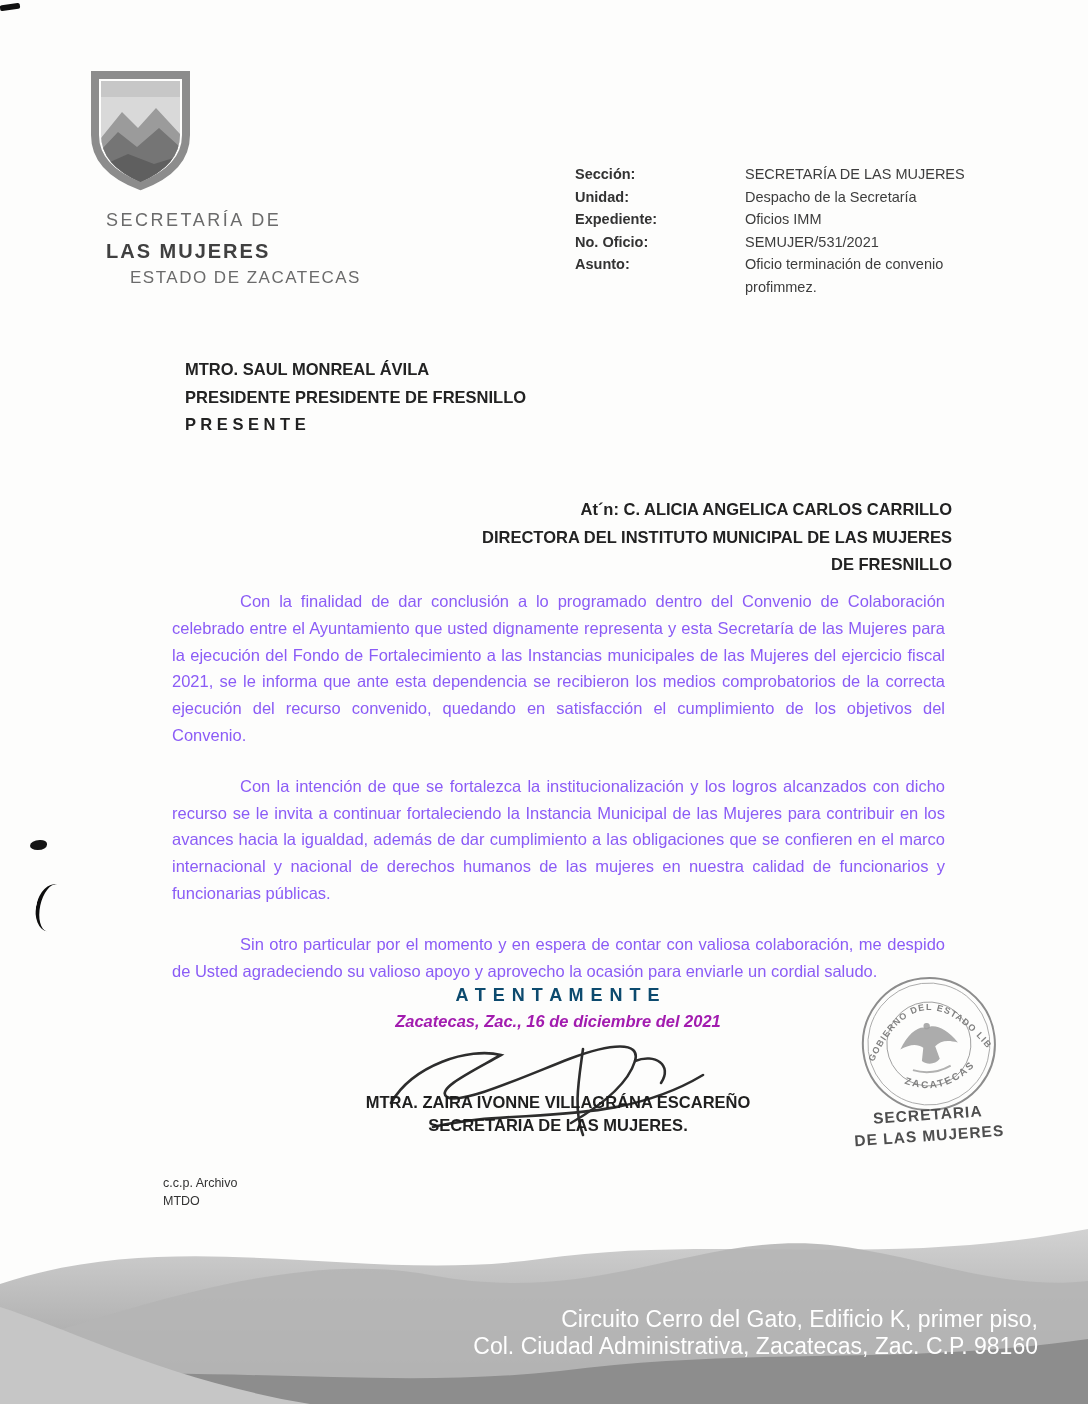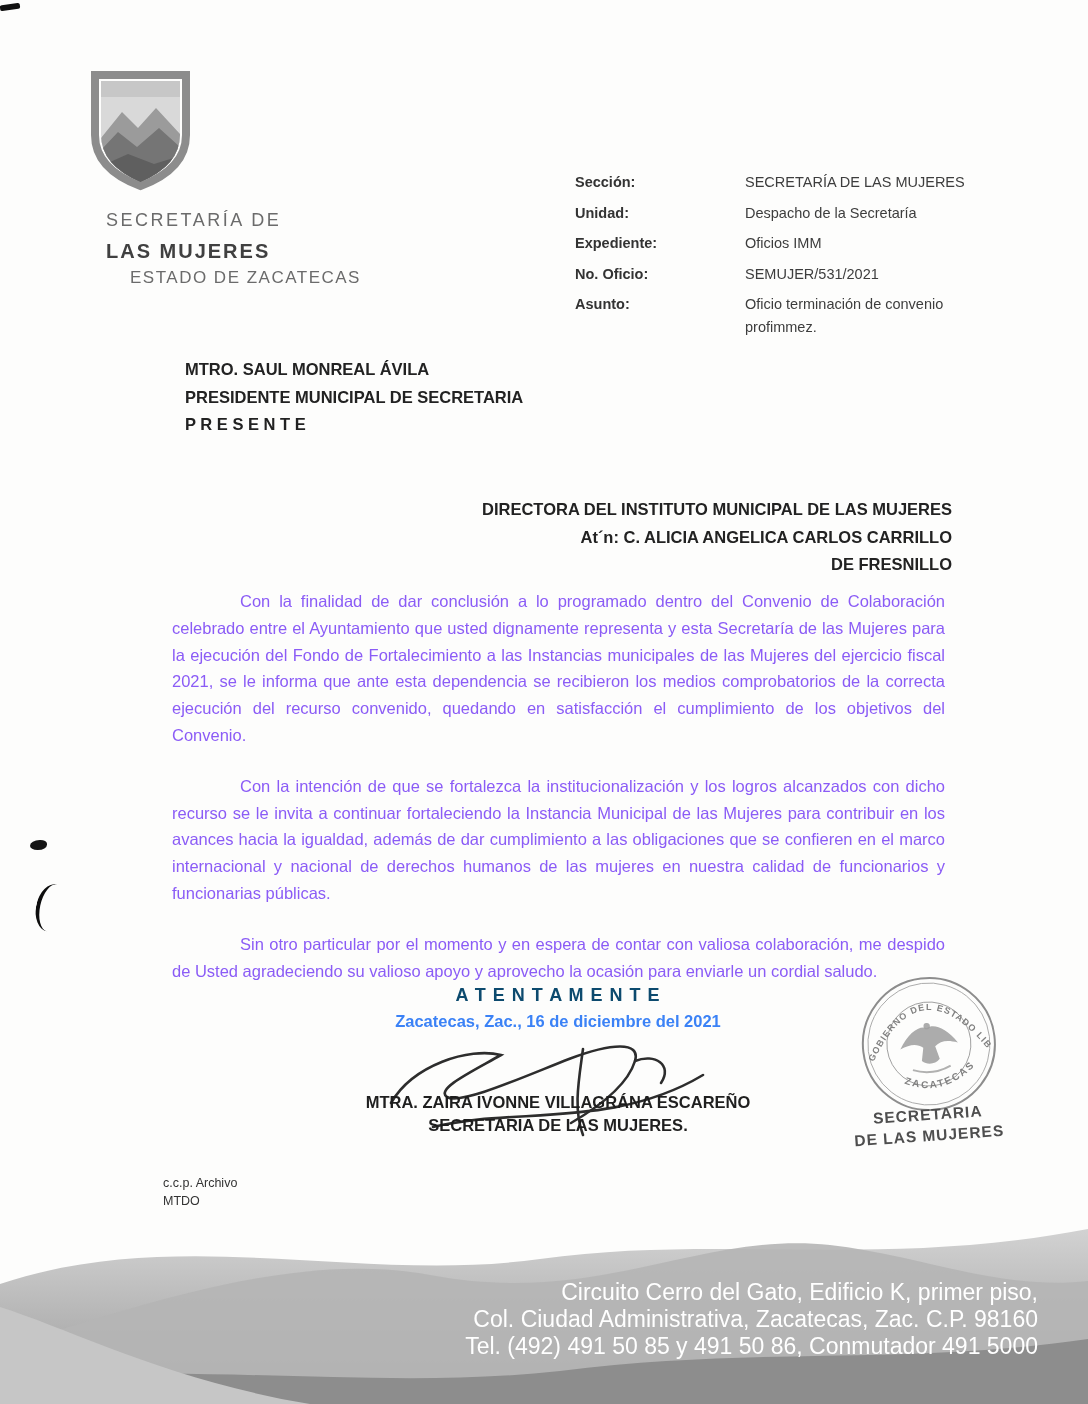--- a/index.html
+++ b/index.html
@@ -10,34 +10,34 @@
   }
   
   .letterhead{position:absolute;left:88px;top:70px;display:flex;align-items:flex-start;flex-direction:column;}
   .logo-svg{display:block;}
   .lh-text{margin-left:18px;padding-top:18px;}
   .lh1{font-size:18px;letter-spacing:2.5px;color:#6b6b6b;}
   .lh2{font-size:20px;letter-spacing:2px;color:#404040;font-weight:bold;margin-top:9px;}
   .lh3{font-size:17px;letter-spacing:1.5px;color:#6b6b6b;margin-top:5px;margin-left:24px;}
   
   .meta{position:absolute;left:575px;top:163px;width:470px;font-size:14.5px;line-height:22.5px;}
-  .meta-row{display:flex;margin-top:8px;}
+  .meta-row{display:flex;}
   .meta-label{width:170px;font-weight:bold;color:#333;flex:0 0 170px;}
   .meta-value{width:245px;color:#3d3d3d;}
   
   .addressee{position:absolute;left:185px;top:356px;font-weight:bold;font-size:16.5px;line-height:27.5px;color:#222;}
   
   .attention{position:absolute;left:430px;top:496px;width:522px;text-align:right;font-weight:bold;font-size:16.5px;line-height:27.5px;color:#222;}
   
   .body-text{position:absolute;left:172px;top:588px;width:773px;font-size:16.5px;line-height:26.8px;text-align:justify;color:#8b5cf6;}
   .body-text p{margin:0 0 24px 0;text-indent:68px;}
   
   .closing{position:absolute;left:258px;top:985px;width:600px;text-align:center;}
   .atentamente{font-weight:bold;font-size:18px;letter-spacing:1px;color:#0c4a6e;}
-  .date-line{font-weight:bold;font-size:16.5px;color:#3b82f6;margin-top:6px;}
+  .date-line{font-weight:bold;font-size:16.5px;color:#a21caf;margin-top:6px;font-style:italic;}
   .signature-svg{position:absolute;left:115px;top:46px;pointer-events:none;}
   .signer-name{font-weight:bold;font-size:16.5px;color:#1f1f1f;margin-top:62px;}
   .signer-title{font-weight:bold;font-size:16.5px;color:#1f1f1f;margin-top:4px;}
   
   .seal{position:absolute;left:836px;top:972px;width:185px;}
   .seal-svg{display:block;margin:0 auto;transform:rotate(-7deg);opacity:.85;}
   .seal-caption{margin-top:-14px;text-align:center;transform:rotate(-4deg);color:#4e4e4e;font-weight:bold;font-size:15.5px;letter-spacing:1px;line-height:21px;}
   
   .ccp{position:absolute;left:163px;top:1174px;font-size:12.5px;line-height:18px;color:#333;}
   .ccp-1{font-weight:normal;}
@@ -100,27 +100,27 @@
       <div class="meta-value">SEMUJER/531/2021</div>
     </div>
     <div class="meta-row">
       <div class="meta-label">Asunto:</div>
       <div class="meta-value">Oficio terminación de convenio profimmez.</div>
     </div>
   </div>
 
   <div class="addressee">
     <div>MTRO. SAUL MONREAL ÁVILA</div>
-    <div>PRESIDENTE MUNICIPAL DE SECRETARIA</div>
+    <div>PRESIDENTE PRESIDENTE DE FRESNILLO</div>
     <div>P R E S E N T E</div>
   </div>
 
   <div class="attention">
+    <div>At´n: C. ALICIA ANGELICA CARLOS CARRILLO</div>
     <div>DIRECTORA DEL INSTITUTO MUNICIPAL DE LAS MUJERES</div>
-    <div>At´n: C. ALICIA ANGELICA CARLOS CARRILLO</div>
     <div>DE FRESNILLO</div>
   </div>
 
   <div class="body-text">
     <p>Con la finalidad de dar conclusión a lo programado dentro del Convenio de Colaboración celebrado entre el Ayuntamiento que usted dignamente representa y esta Secretaría de las Mujeres para la ejecución del Fondo de Fortalecimiento a las Instancias municipales de las Mujeres del ejercicio fiscal 2021, se le informa que ante esta dependencia se recibieron los medios comprobatorios de la correcta ejecución del recurso convenido, quedando en satisfacción el cumplimiento de los objetivos del Convenio.</p>
     <p>Con la intención de que se fortalezca la institucionalización y los logros alcanzados con dicho recurso se le invita a continuar fortaleciendo la Instancia Municipal de las Mujeres para contribuir en los avances hacia la igualdad, además de dar cumplimiento a las obligaciones que se confieren en el marco internacional y nacional de derechos humanos de las mujeres en nuestra calidad de funcionarios y funcionarias públicas.</p>
     <p>Sin otro particular por el momento y en espera de contar con valiosa colaboración, me despido de Usted agradeciendo su valioso apoyo y aprovecho la ocasión para enviarle un cordial saludo.</p>
   </div>
 
   <div class="closing">
@@ -180,16 +180,15 @@
     </defs>
     <path d="M0,95 C180,35 360,95 540,70 C720,45 880,80 1088,40 L1088,215 L0,215 Z" fill="url(#fGrad)"></path>
     <path d="M0,160 C150,112 300,62 430,86 C600,118 700,42 830,56 C920,66 1000,102 1088,92 L1088,215 L0,215 Z" fill="#b5b5b5" opacity="0.9"></path>
     <path d="M0,192 C200,172 380,202 560,182 C760,157 900,177 1088,150 L1088,215 L0,215 Z" fill="#8d8d8d"></path>
     <path d="M0,215 L0,118 C70,140 170,192 310,215 Z" fill="#c6c6c6"></path>
   </svg>
 
   <div class="footer-text">
     <div>Circuito Cerro del Gato, Edificio K, primer piso,</div>
     <div>Col. Ciudad Administrativa, Zacatecas, Zac. C.P. 98160</div>
-    <div>Tel. (492) 491 50 85 y 491 50 86, Conmutador 491 5000</div>
   </div>
 
 </div>
 
 </body></html>

